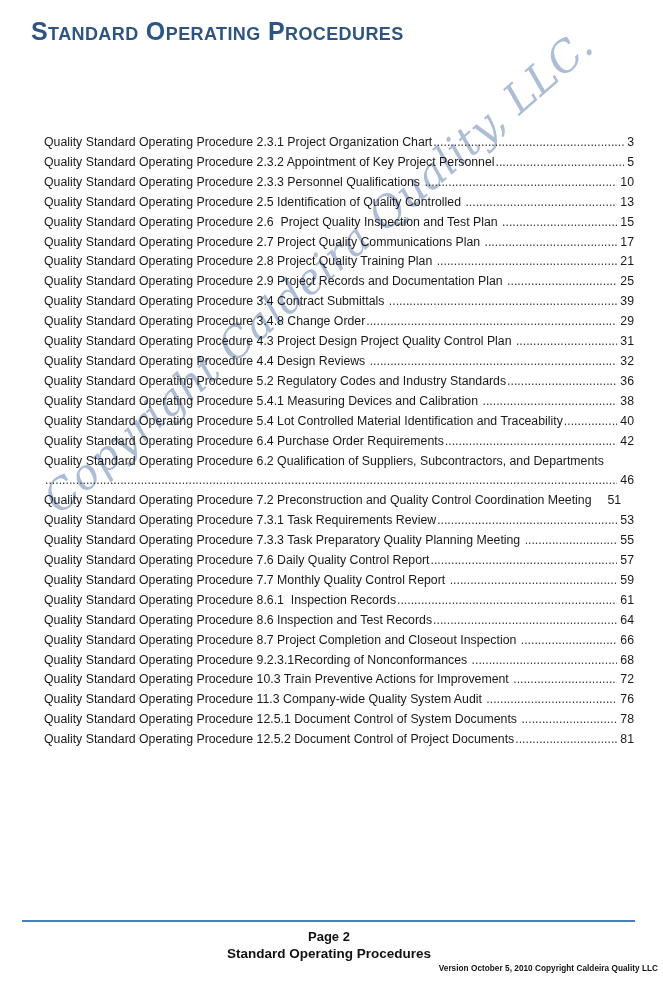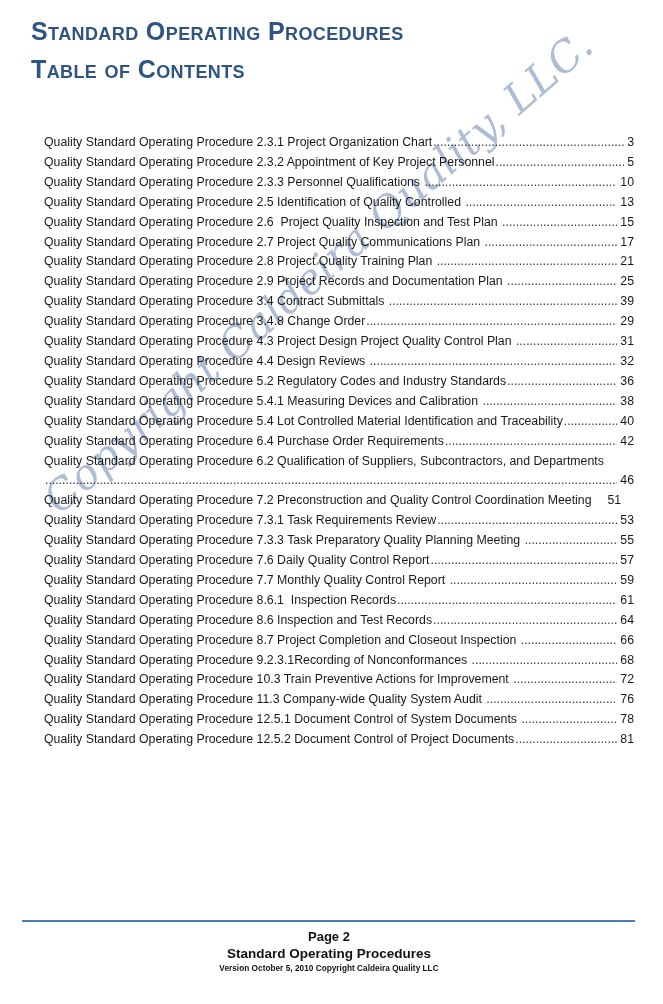--- a/index.html
+++ b/index.html
@@ -164,34 +164,34 @@
     color: #111;
     line-height: 18px;
   }
   .footer-line-3 {
     font-family: "Liberation Sans", sans-serif;
     font-size: 8.2px;
     font-weight: bold;
     color: #111;
     line-height: 12px;
     letter-spacing: 0.05px;
+    text-align: right;
   }
 </style>
 </head>
 <body>
 
 <div id="page">
 
   <div id="watermark-layer">
     <div id="watermark-text">Copyright Caldeira Quality, LLC.</div>
   </div>
 
   <div class="headings">
     <h1 class="doc-title">Standard Operating Procedures</h1>
-    <h2 class="doc-subtitle">Table of Contents</h2>
   </div>
 
   <div id="toc">
       <div class="toc-entry">
         <span class="toc-label">Quality Standard Operating Procedure 2.3.1 Project Organization Chart</span>
         <span class="toc-leader"></span>
         <span class="toc-page">3</span>
       </div>
       <div class="toc-entry">
         <span class="toc-label">Quality Standard Operating Procedure 2.3.2 Appointment of Key Project Personnel</span>

